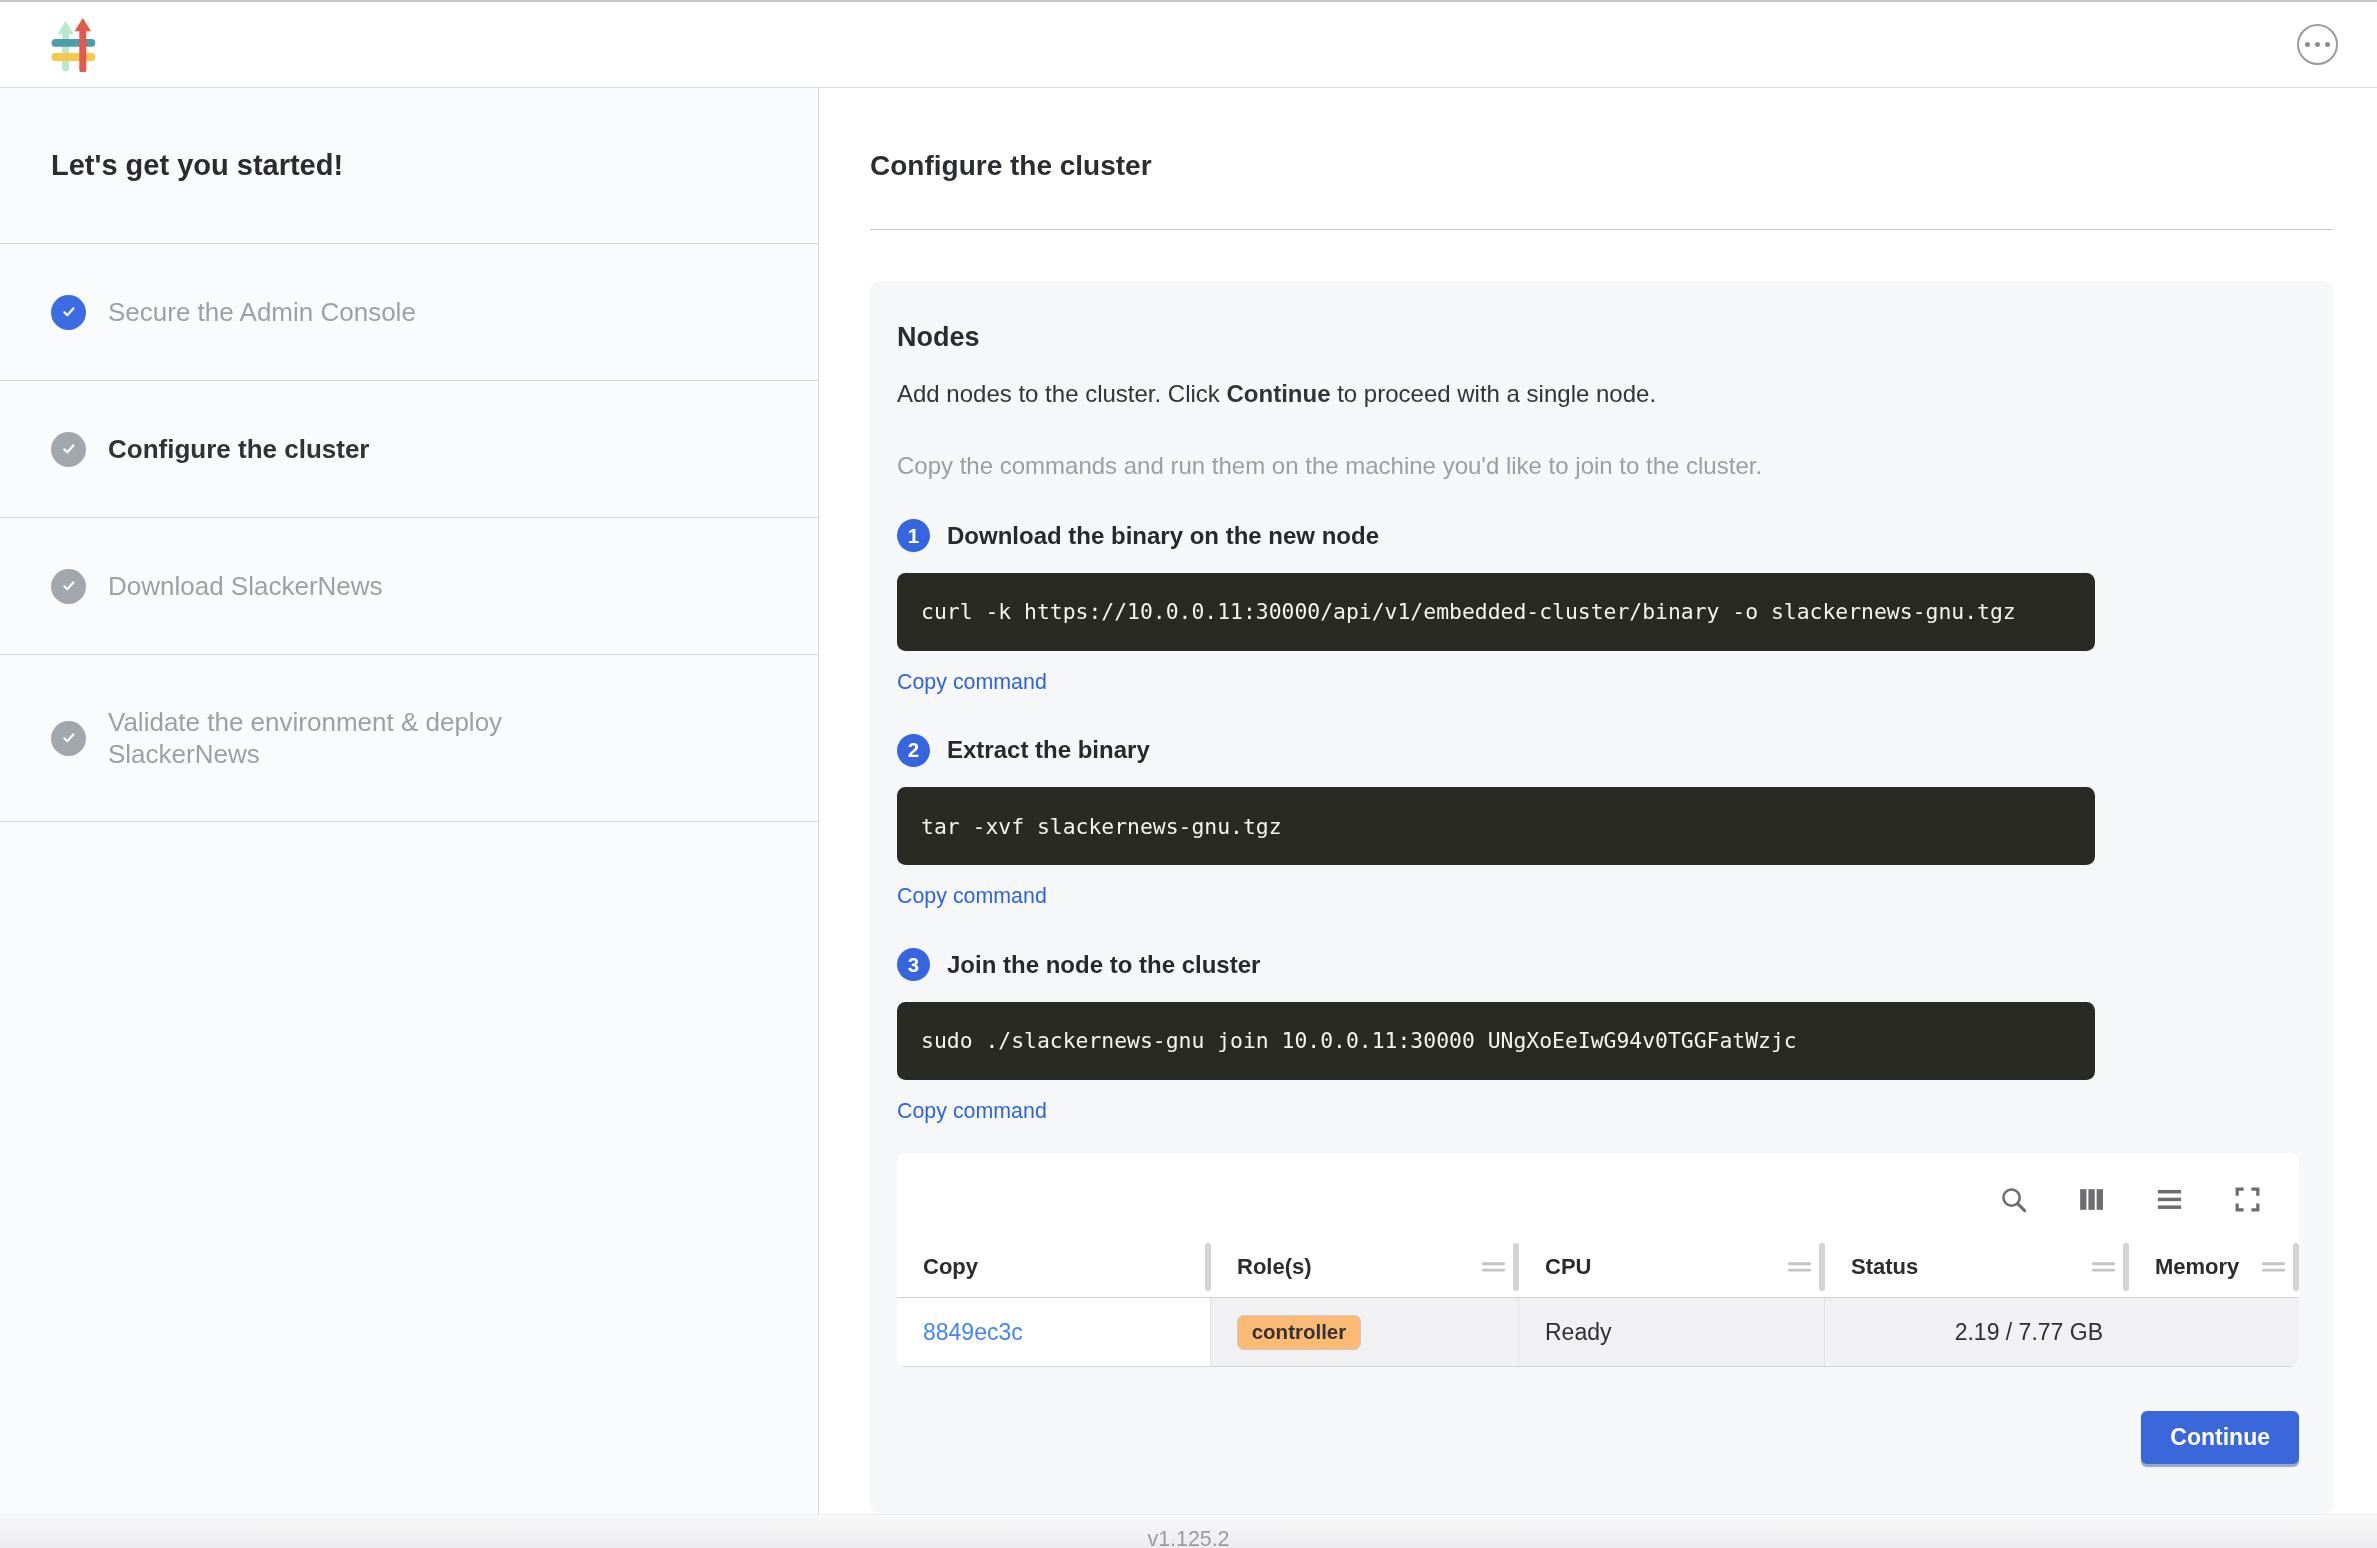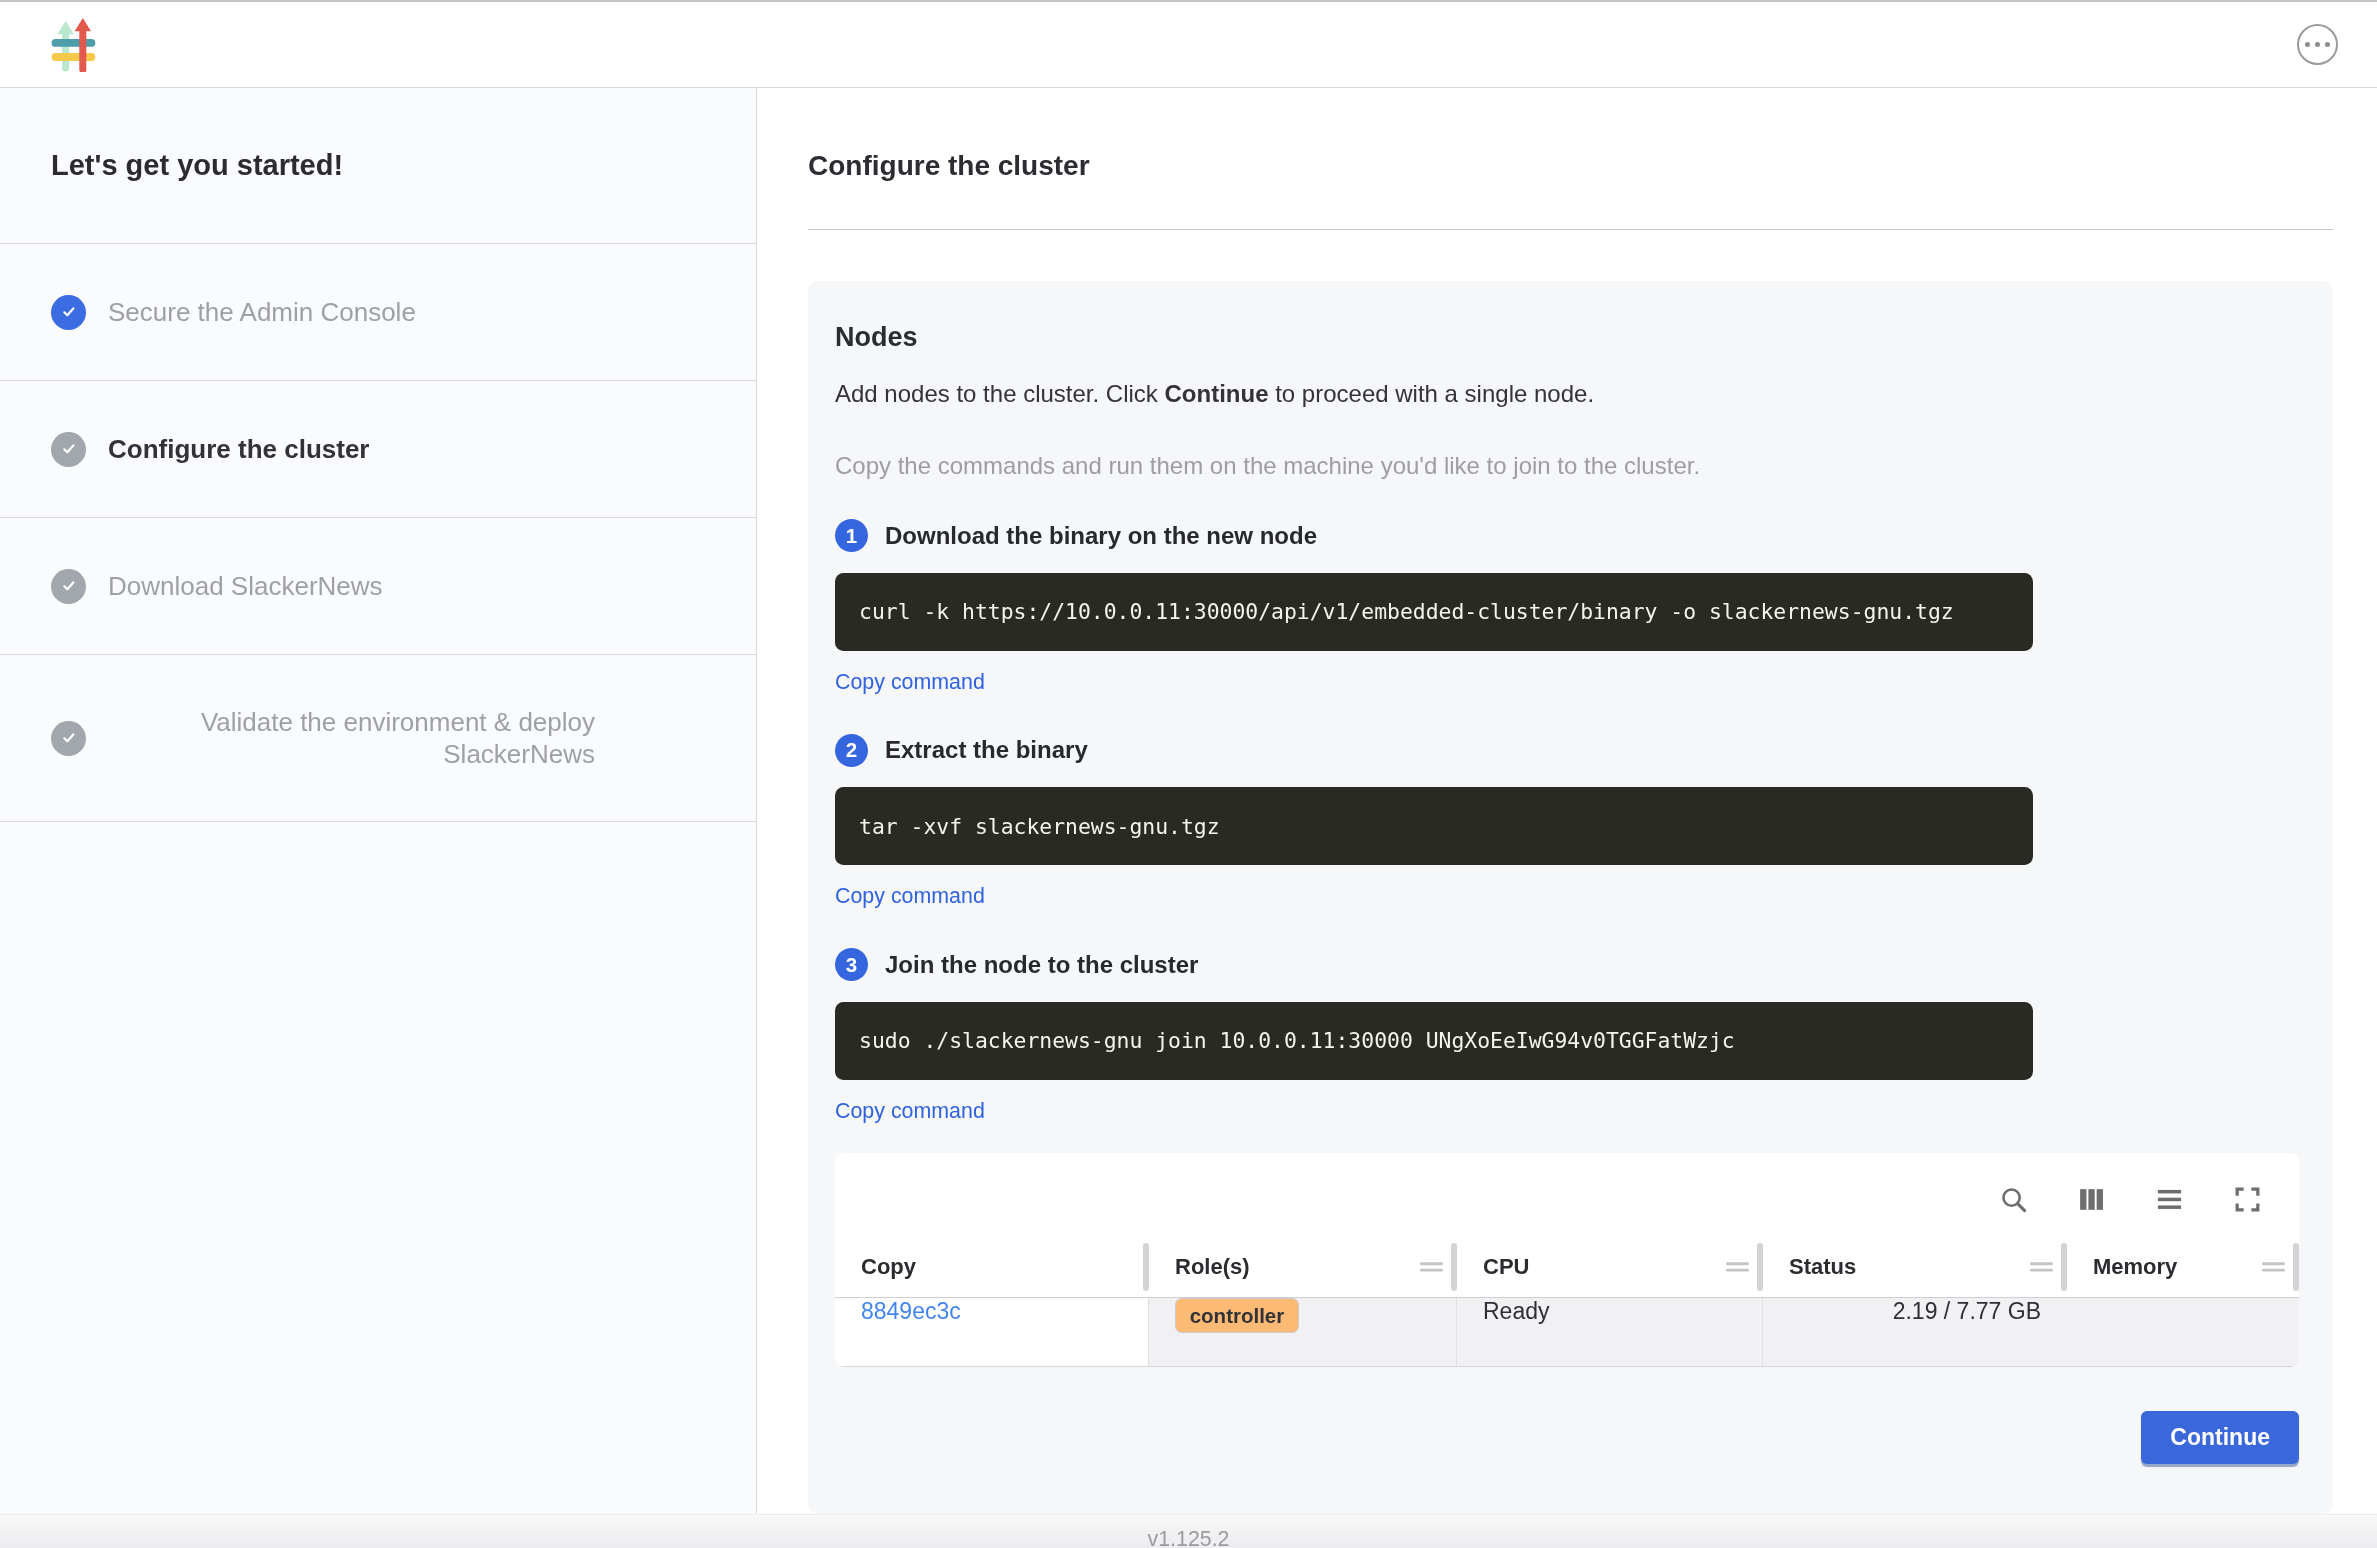--- a/index.html
+++ b/index.html
@@ -21,21 +21,21 @@
   .more-btn {
     width:41px; height:41px; border:2.1px solid #9a9a9c; border-radius:50%;
     background:#fff; display:flex; align-items:center; justify-content:center; gap:4.3px; cursor:pointer;
   }
   .more-btn i { width:5.6px; height:5.6px; border-radius:50%; background:#8d8d8f; }
 
   
   .body-row { flex:1; display:flex; align-items:stretch; }
 
   .sidebar {
-    width:757px; flex:none; background:#fafbfd; border-right:1.7px solid #d9d9db;text-align:right;
+    width:819px; flex:none; background:#fafbfd; border-right:1.7px solid #d9d9db;
   }
   .sidebar-title {
     min-height:156px; display:flex; align-items:center; padding:0 51px;
     border-bottom:1.7px solid #d7d7d9;
     font-size:29px; font-weight:700; color:#2b2b30;
   }
   .side-step {
     min-height:137px; display:flex; align-items:center; gap:22px; padding:0 51px;
     border-bottom:1.7px solid #d7d7d9; cursor:pointer;
   }
@@ -94,21 +94,21 @@
   .grid-head { border-bottom:0.9px solid #cfcfd1; }
   .hcell {
     height:61px; display:flex; align-items:center; padding-left:26px;
     font-size:22px; font-weight:700; color:#2b2b30; position:relative; cursor:pointer;
   }
   .hcell .handle { position:absolute; right:0; top:50%; transform:translateY(-50%); display:flex; align-items:center; gap:8.5px; cursor:col-resize; }
   .pill { width:6px; height:48px; border-radius:3.4px; background:#d3d3d5; }
 
   .grid-row { background:#f1f1f3; border-bottom:0.9px solid #d5d5d7; }
   .cell {
-    height:68px; display:flex; align-items:flex-start; padding:0 26px;
+    height:68px; display:flex; align-items:center; padding:0 26px;
     font-size:23px; color:#2e2e33; border-right:0.9px solid #e1e1e3;
   }
   .cell:last-child { border-right:none; }
   .cell.name { background:#fff; }
   .cell.name a { color:#4285f0; text-decoration:none; cursor:pointer; font-size:23px; }
   .cell.num { justify-content:flex-end; }
   .chip {
     background:#fdba74; border:1.7px solid #cbcbcd; border-radius:6.8px;
     padding:4.3px 13.7px; font-size:20.5px; font-weight:600; color:#323237;
   }

